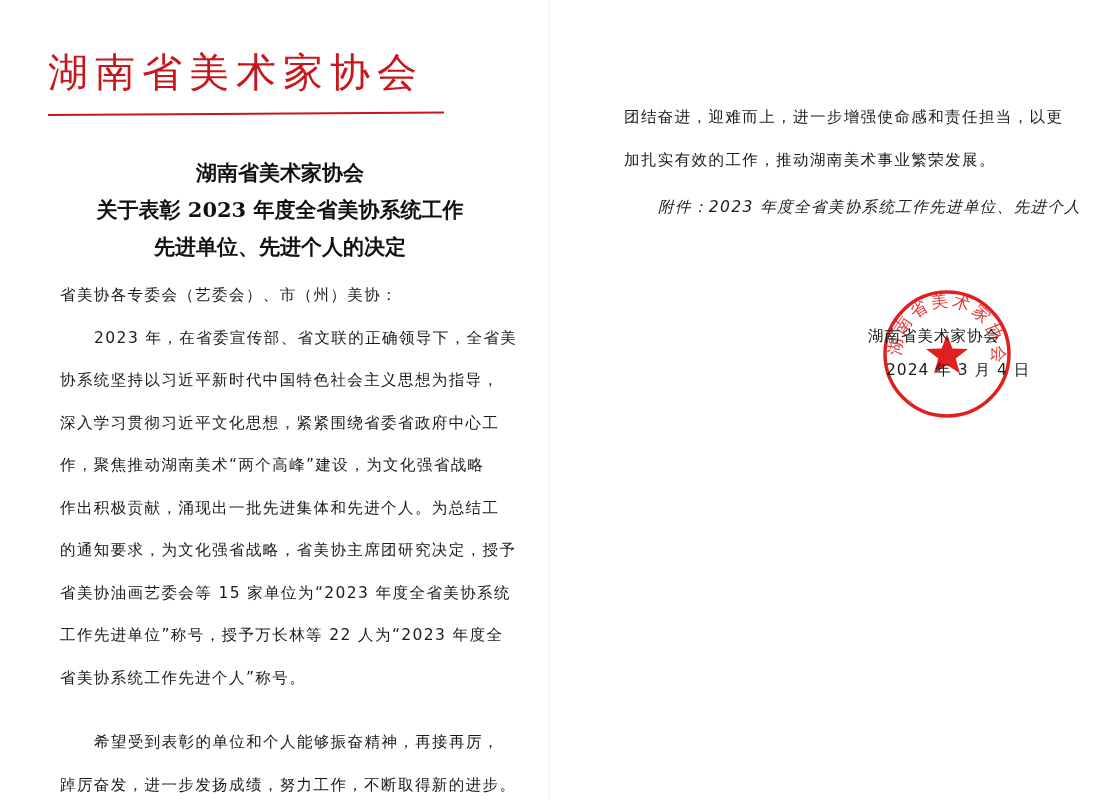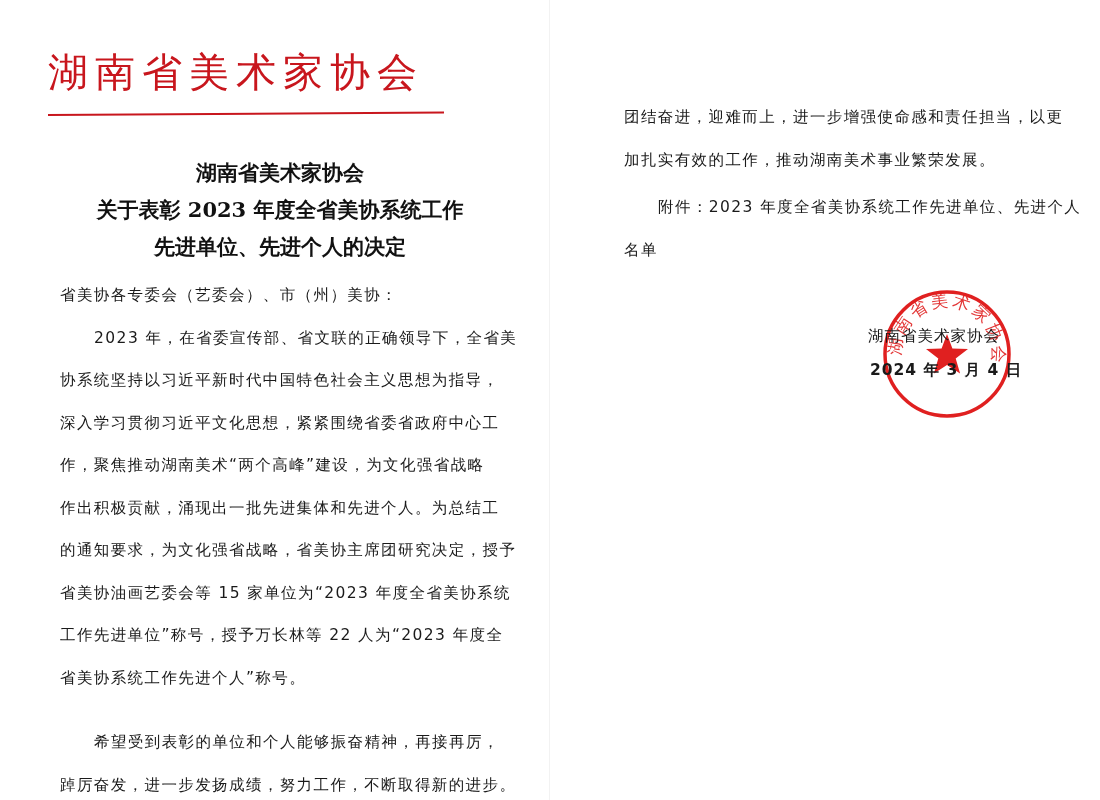--- a/index.html
+++ b/index.html
@@ -25,26 +25,26 @@
     font-family:"DejaVu Serif", serif; font-weight:bold; font-size:21px; line-height:37px; color:#111; }
   .doc-title div { white-space:nowrap; }
 
   .body-text { position:absolute; font-size:15.5px; line-height:30.5px; color:#1a1a1a; letter-spacing:1.4px; }
   .body-text p { margin:12px; white-space:nowrap; }
   .left-body { left:48px; top:268px; width:470px; }
   .indent { text-indent:2.2em; }
   .gap { height:10px; }
 
   .right-body { left:612px; top:90px; width:480px; }
-  .right-attach { left:612px; top:180px; width:480px; }
+  .right-attach { left:612px; top:180px; width:480px;font-style:italic; }
 
   .sig-block { position:absolute; left:860px; top:310px; width:200px; }
   .sig-org, .sig-date { position:absolute; white-space:nowrap; font-size:15.5px; color:#1a1a1a; letter-spacing:1px; z-index:2; }
   .sig-org { left:8px; top:16px; }
-  .sig-date { left:10px; top:50px;font-weight:bold; }
+  .sig-date { left:26px; top:50px; }
   .seal { position:absolute; left:21px; top:-22px; width:132px; height:132px; z-index:1; }
 </style>
 </head>
 <body>
 
 <div class="page page-left">
   <div class="letterhead-title">湖南省美术家协会</div>
   <div class="letterhead-rule"></div>
 
   <div class="doc-title">
@@ -74,21 +74,20 @@
 
 <div class="page page-right"></div>
 
 <div class="body-text right-body">
   <p>团结奋进，迎难而上，进一步增强使命感和责任担当，以更</p>
   <p>加扎实有效的工作，推动湖南美术事业繁荣发展。</p>
 </div>
 
 <div class="body-text right-attach">
   <p class="indent">附件：2023 年度全省美协系统工作先进单位、先进个人</p>
-  <p>名单</p>
 </div>
 
 <div class="sig-block">
   <svg class="seal" viewBox="0 0 132 132">
     <defs>
       <path id="sealArc" d="M 22 78 A 46 46 0 1 1 110 78" fill="none"></path>
     </defs>
     <circle cx="66" cy="66" r="62" fill="none" stroke="#e02020" stroke-width="3.5"></circle>
     <text font-size="17" fill="#e02020" font-family="DejaVu Sans, sans-serif" letter-spacing="3" opacity="0.9">
       <textPath href="#sealArc" startOffset="6%">湖南省美术家协会</textPath>

